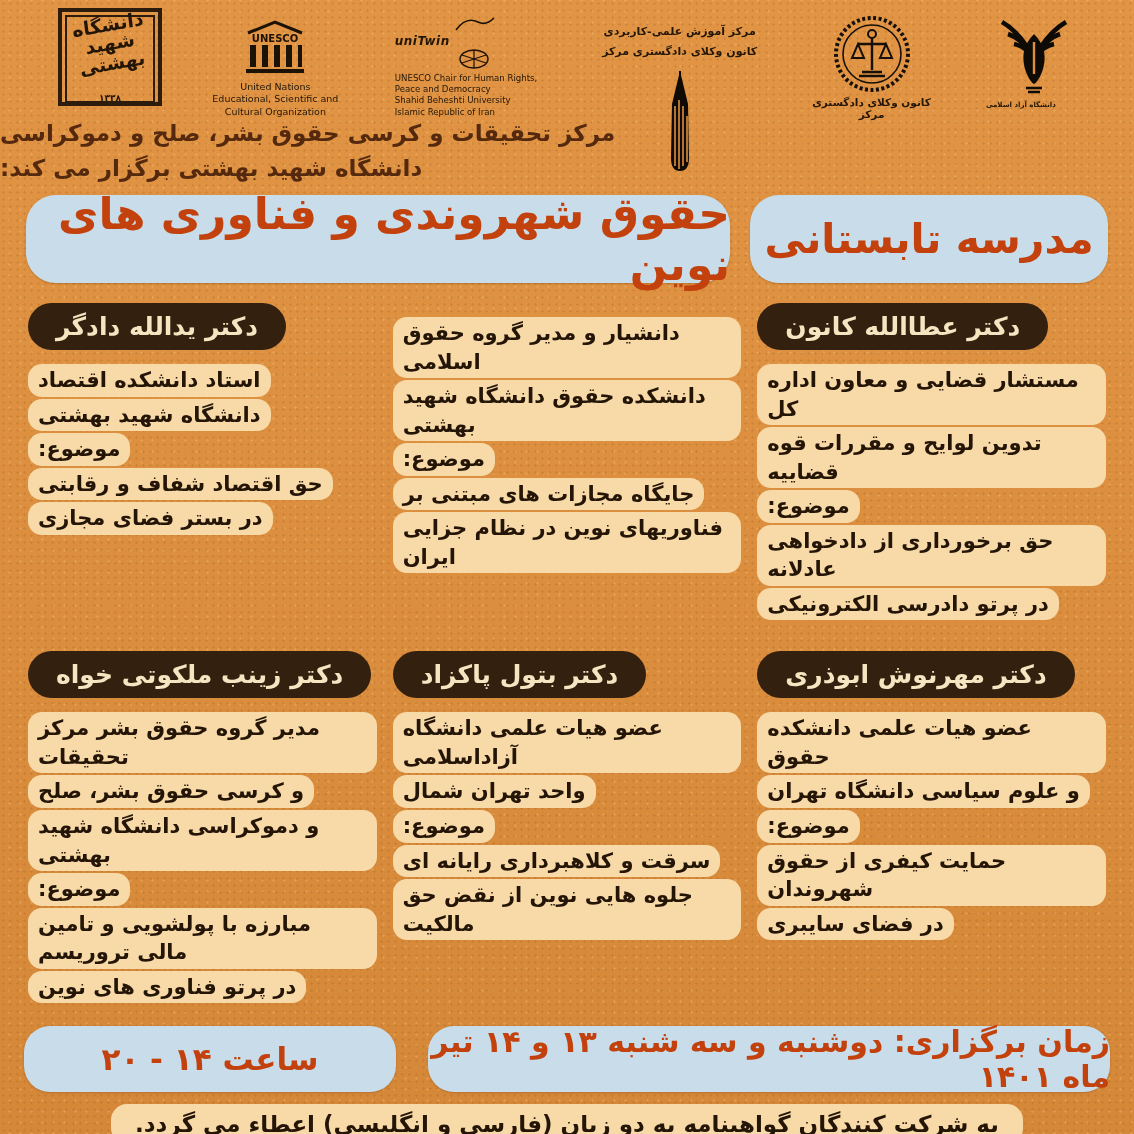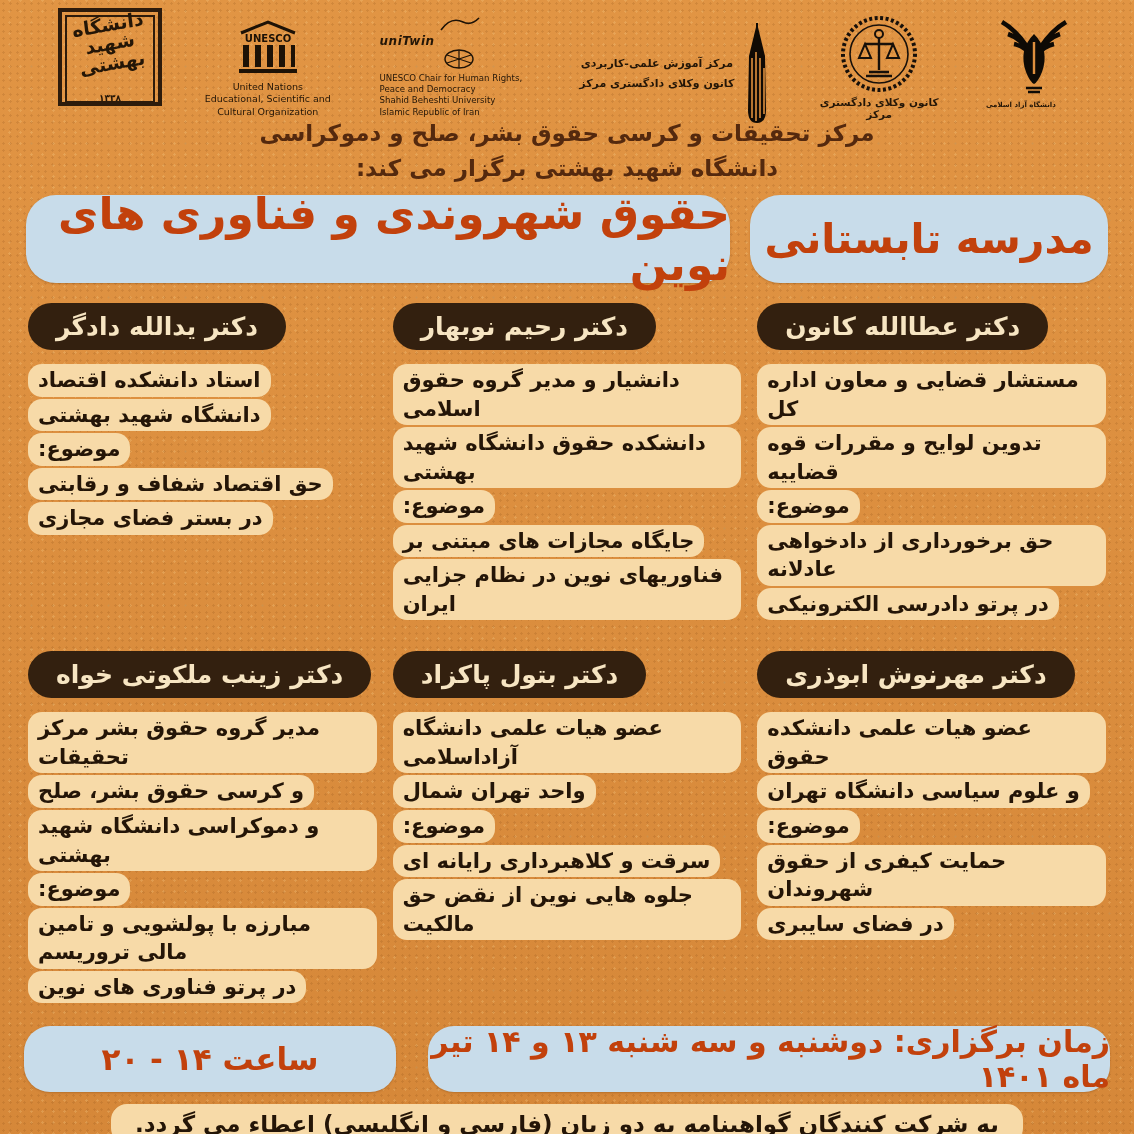--- a/index.html
+++ b/index.html
@@ -25,33 +25,33 @@
   .logo-sbu .inner{border:2px solid #2d1b0b;height:100%;display:flex;flex-direction:column;
     align-items:center;justify-content:center;}
   .logo-sbu .callig{font-weight:bold;font-size:19px;line-height:1.02;text-align:center;
     transform:rotate(-7deg) skewY(-3deg);}
   .logo-sbu .year{font-size:9px;font-weight:bold;margin-top:20px;}
   .logo-unesco{width:128px;text-align:center;margin-top:12px;}
   .logo-unesco .cap{font-size:9.5px;line-height:1.3;margin-top:5px;}
   .logo-unitwin{width:158px;direction:ltr;text-align:left;margin-top:6px;padding-left:6px;}
   .logo-unitwin .word{font-size:12px;font-style:italic;font-weight:bold;letter-spacing:.5px;}
   .logo-unitwin .cap{font-size:8.6px;line-height:1.3;margin-top:3px;}
-  .logo-pen{display:flex;direction:ltr;align-items:center;gap:8px;margin-top:14px;}
+  .logo-pen{display:flex;direction:ltr;align-items:center;gap:8px;margin-top:14px;flex-direction:column;}
   .logo-pen .cap{font-size:11px;font-weight:bold;text-align:center;line-height:1.8;direction:rtl;}
   .logo-bar{width:130px;text-align:center;margin-top:6px;}
   .logo-bar .cap{font-size:10.5px;font-weight:bold;margin-top:2px;}
   .logo-azad{width:96px;text-align:left;margin-top:4px;}
   .logo-azad .cap{font-size:7px;font-weight:bold;margin-top:1px;}
   
-  .org-lines{text-align:center;font-size:23px;font-weight:bold;color:#54290e;line-height:1.5;margin-top:0;}
+  .org-lines{text-align:left;font-size:23px;font-weight:bold;color:#54290e;line-height:1.5;margin-top:0;}
   
   .title-row{display:flex;gap:20px;padding:10px 26px 0;}
   .bubble-blue{background:#c8dcea;border-radius:30px;display:flex;align-items:center;justify-content:center;
     color:#c2410c;font-weight:bold;box-shadow:0 1px 2px rgba(90,45,5,.25);}
-  .title-badge{flex:0 0 358px;height:88px;font-size:41px;}
+  .title-badge{flex:0 0 358px;height:88px;font-size:41px;border-radius:29px;}
   .title-main{flex:1;height:88px;font-size:44px;}
   
   .speakers{display:grid;grid-template-columns:repeat(3,1fr);column-gap:16px;row-gap:30px;
     padding:20px 28px 0;}
   .card{text-align:left;}
   .name-pill{display:inline-block;background:#33200f;color:#f7e5c2;border-radius:32px;
     padding:9px 28px;font-size:25px;font-weight:bold;max-width:95%;}
   .desc{margin-top:13px;font-size:21px;font-weight:bold;line-height:1.36;color:#241507;}
   .dline{background:#f7daa8;border-radius:14px;padding:2px 10px;display:inline-block;margin:1px 0;max-width:100%;}
   .dline:empty{display:none;}
@@ -164,21 +164,20 @@
         <span class="dline">مستشار قضایی و معاون اداره کل</span><br>
         <span class="dline">تدوین لوایح و مقررات قوه قضاییه</span><br>
         <span class="dline">موضوع:</span><br>
         <span class="dline">حق برخورداری از دادخواهی عادلانه</span><br>
         <span class="dline">در پرتو دادرسی الکترونیکی</span><br>
         
       </div>
     </div>
 
     <div class="card">
-      <span class="name-pill">دکتر رحیم نوبهار</span>
       <div class="desc">
         <span class="dline">دانشیار و مدیر گروه حقوق اسلامی</span><br>
         <span class="dline">دانشکده حقوق دانشگاه شهید بهشتی</span><br>
         <span class="dline">موضوع:</span><br>
         <span class="dline">جایگاه مجازات های مبتنی بر</span><br>
         <span class="dline">فناوریهای نوین در نظام جزایی ایران</span><br>
         
       </div>
     </div>
 

